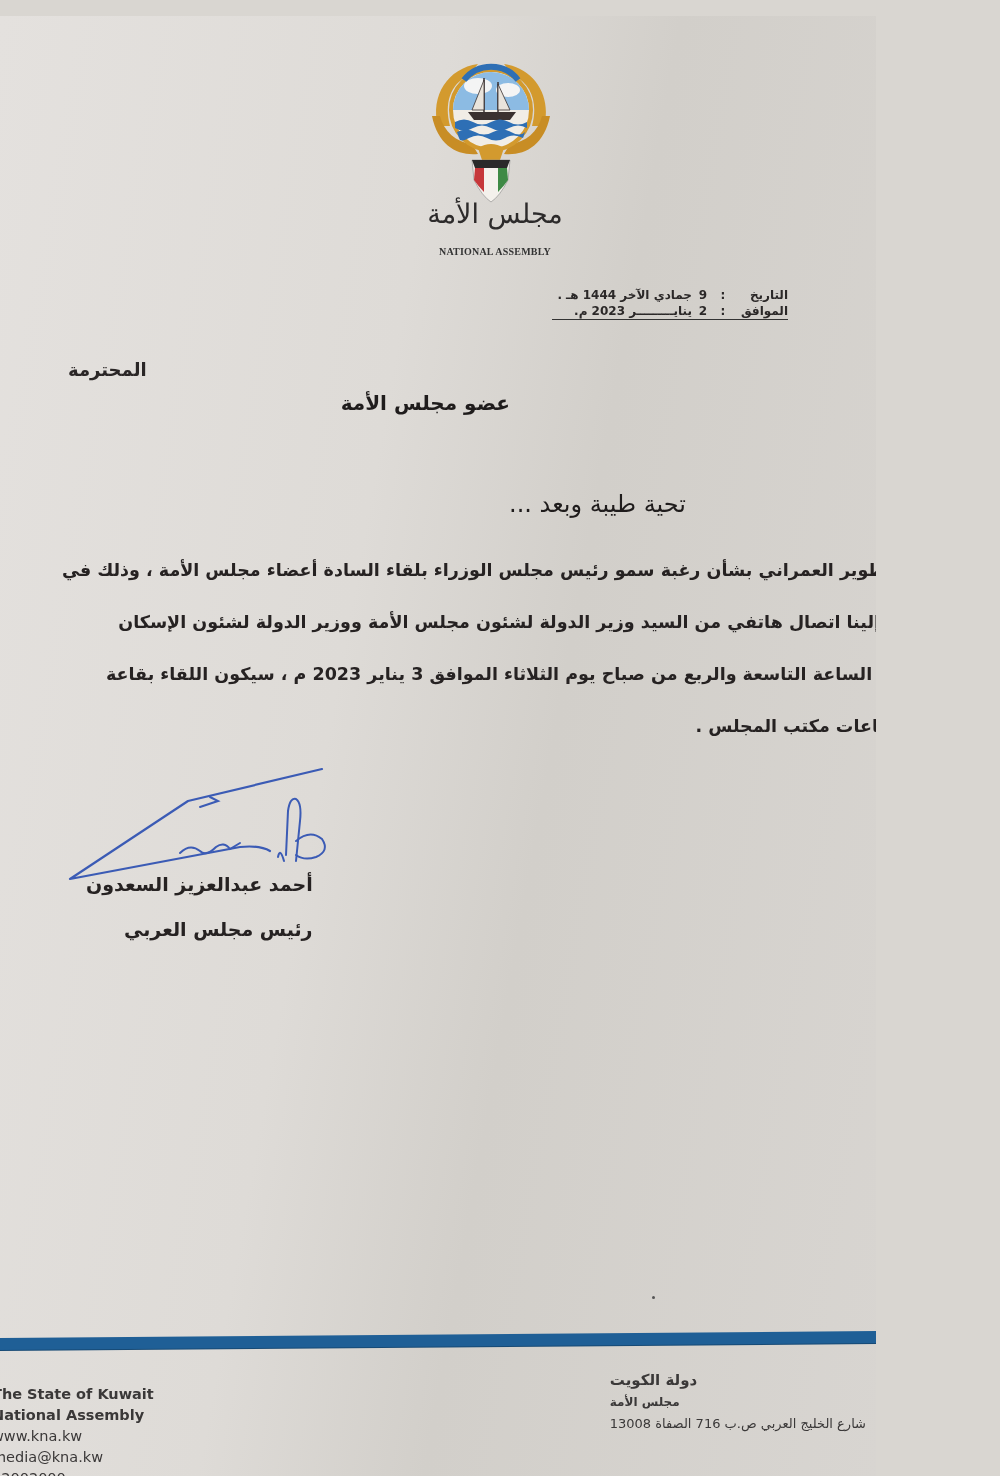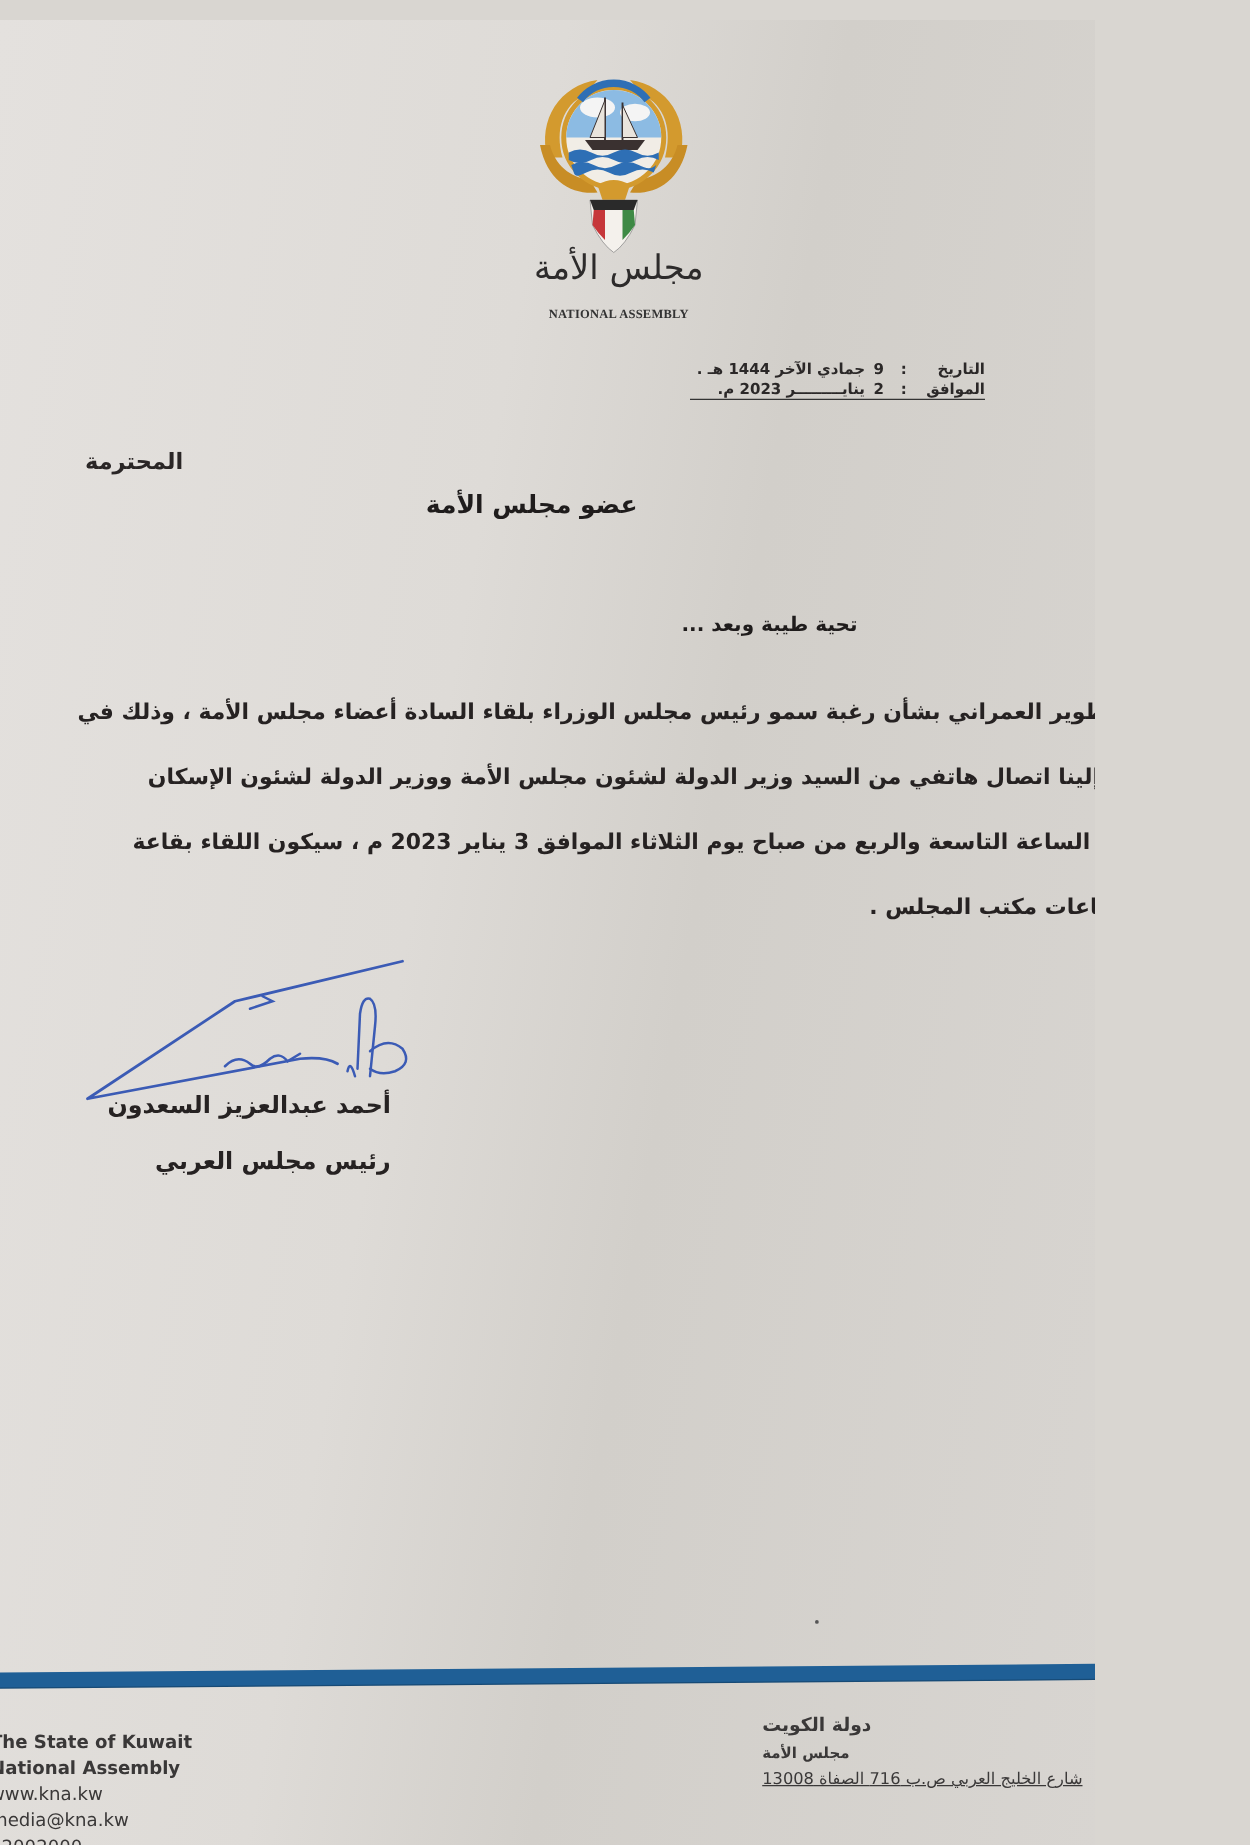--- a/index.html
+++ b/index.html
@@ -46,21 +46,21 @@
     .recipient-sub {
       position: absolute; right: 366px; top: 375px; direction: rtl;
       font-weight: bold; font-size: 20px; color: #1f1c1c;
     }
     .honorific {
       position: absolute; left: 68px; top: 343px; direction: rtl;
       font-weight: bold; font-size: 18px; color: #2a2626;
     }
     .greeting {
       position: absolute; right: 190px; top: 474px; direction: rtl;
-      font-weight: bold; font-size: 16px; color: #1f1c1c;
+      font-weight: normal; font-size: 24px; color: #1f1c1c;
     }
     .body-text {
       position: absolute; left: 66px; top: 528px; width: 850px; direction: rtl;
       font-weight: bold; font-size: 17.5px; line-height: 52px; color: #262222;
       text-align: justify; text-align-last: right;
     }
     .body-text p { white-space: nowrap; text-align: right; }
     .closing {
       position: absolute; right: 336px; top: 740px; direction: rtl;
       font-weight: bold; font-size: 17px; color: #262222;
@@ -88,21 +88,21 @@
       position: absolute; left: -8px; top: 1368px; font-family: "DejaVu Sans", sans-serif;
       color: #3a3838; font-size: 14.5px; line-height: 21px;
     }
     .footer-left .b { font-weight: bold; }
     .footer-right {
       position: absolute; right: 10px; top: 1352px; direction: rtl; text-align: left;
       font-family: "DejaVu Sans", sans-serif; color: #3a3838;
     }
     .footer-right .l1 { font-weight: bold; font-size: 15px; line-height: 24px; }
     .footer-right .l2 { font-weight: bold; font-size: 12px; line-height: 20px; }
-    .footer-right .l3 { font-size: 13px; line-height: 24px; text-decoration: underline; }
+    .footer-right .l3 { font-size: 13px; line-height: 24px; }
     .footer-right .l4 { font-size: 13.5px; line-height: 24px; direction: ltr; }
     .bottom-edge {
       position: absolute; left: 0; top: 1463px; width: 1000px; height: 13px;
       background: linear-gradient(180deg, #3b3735 0%, #1c1918 100%);
     }
   </style>
 </head>
 <body>
 
 <div class="paper">

